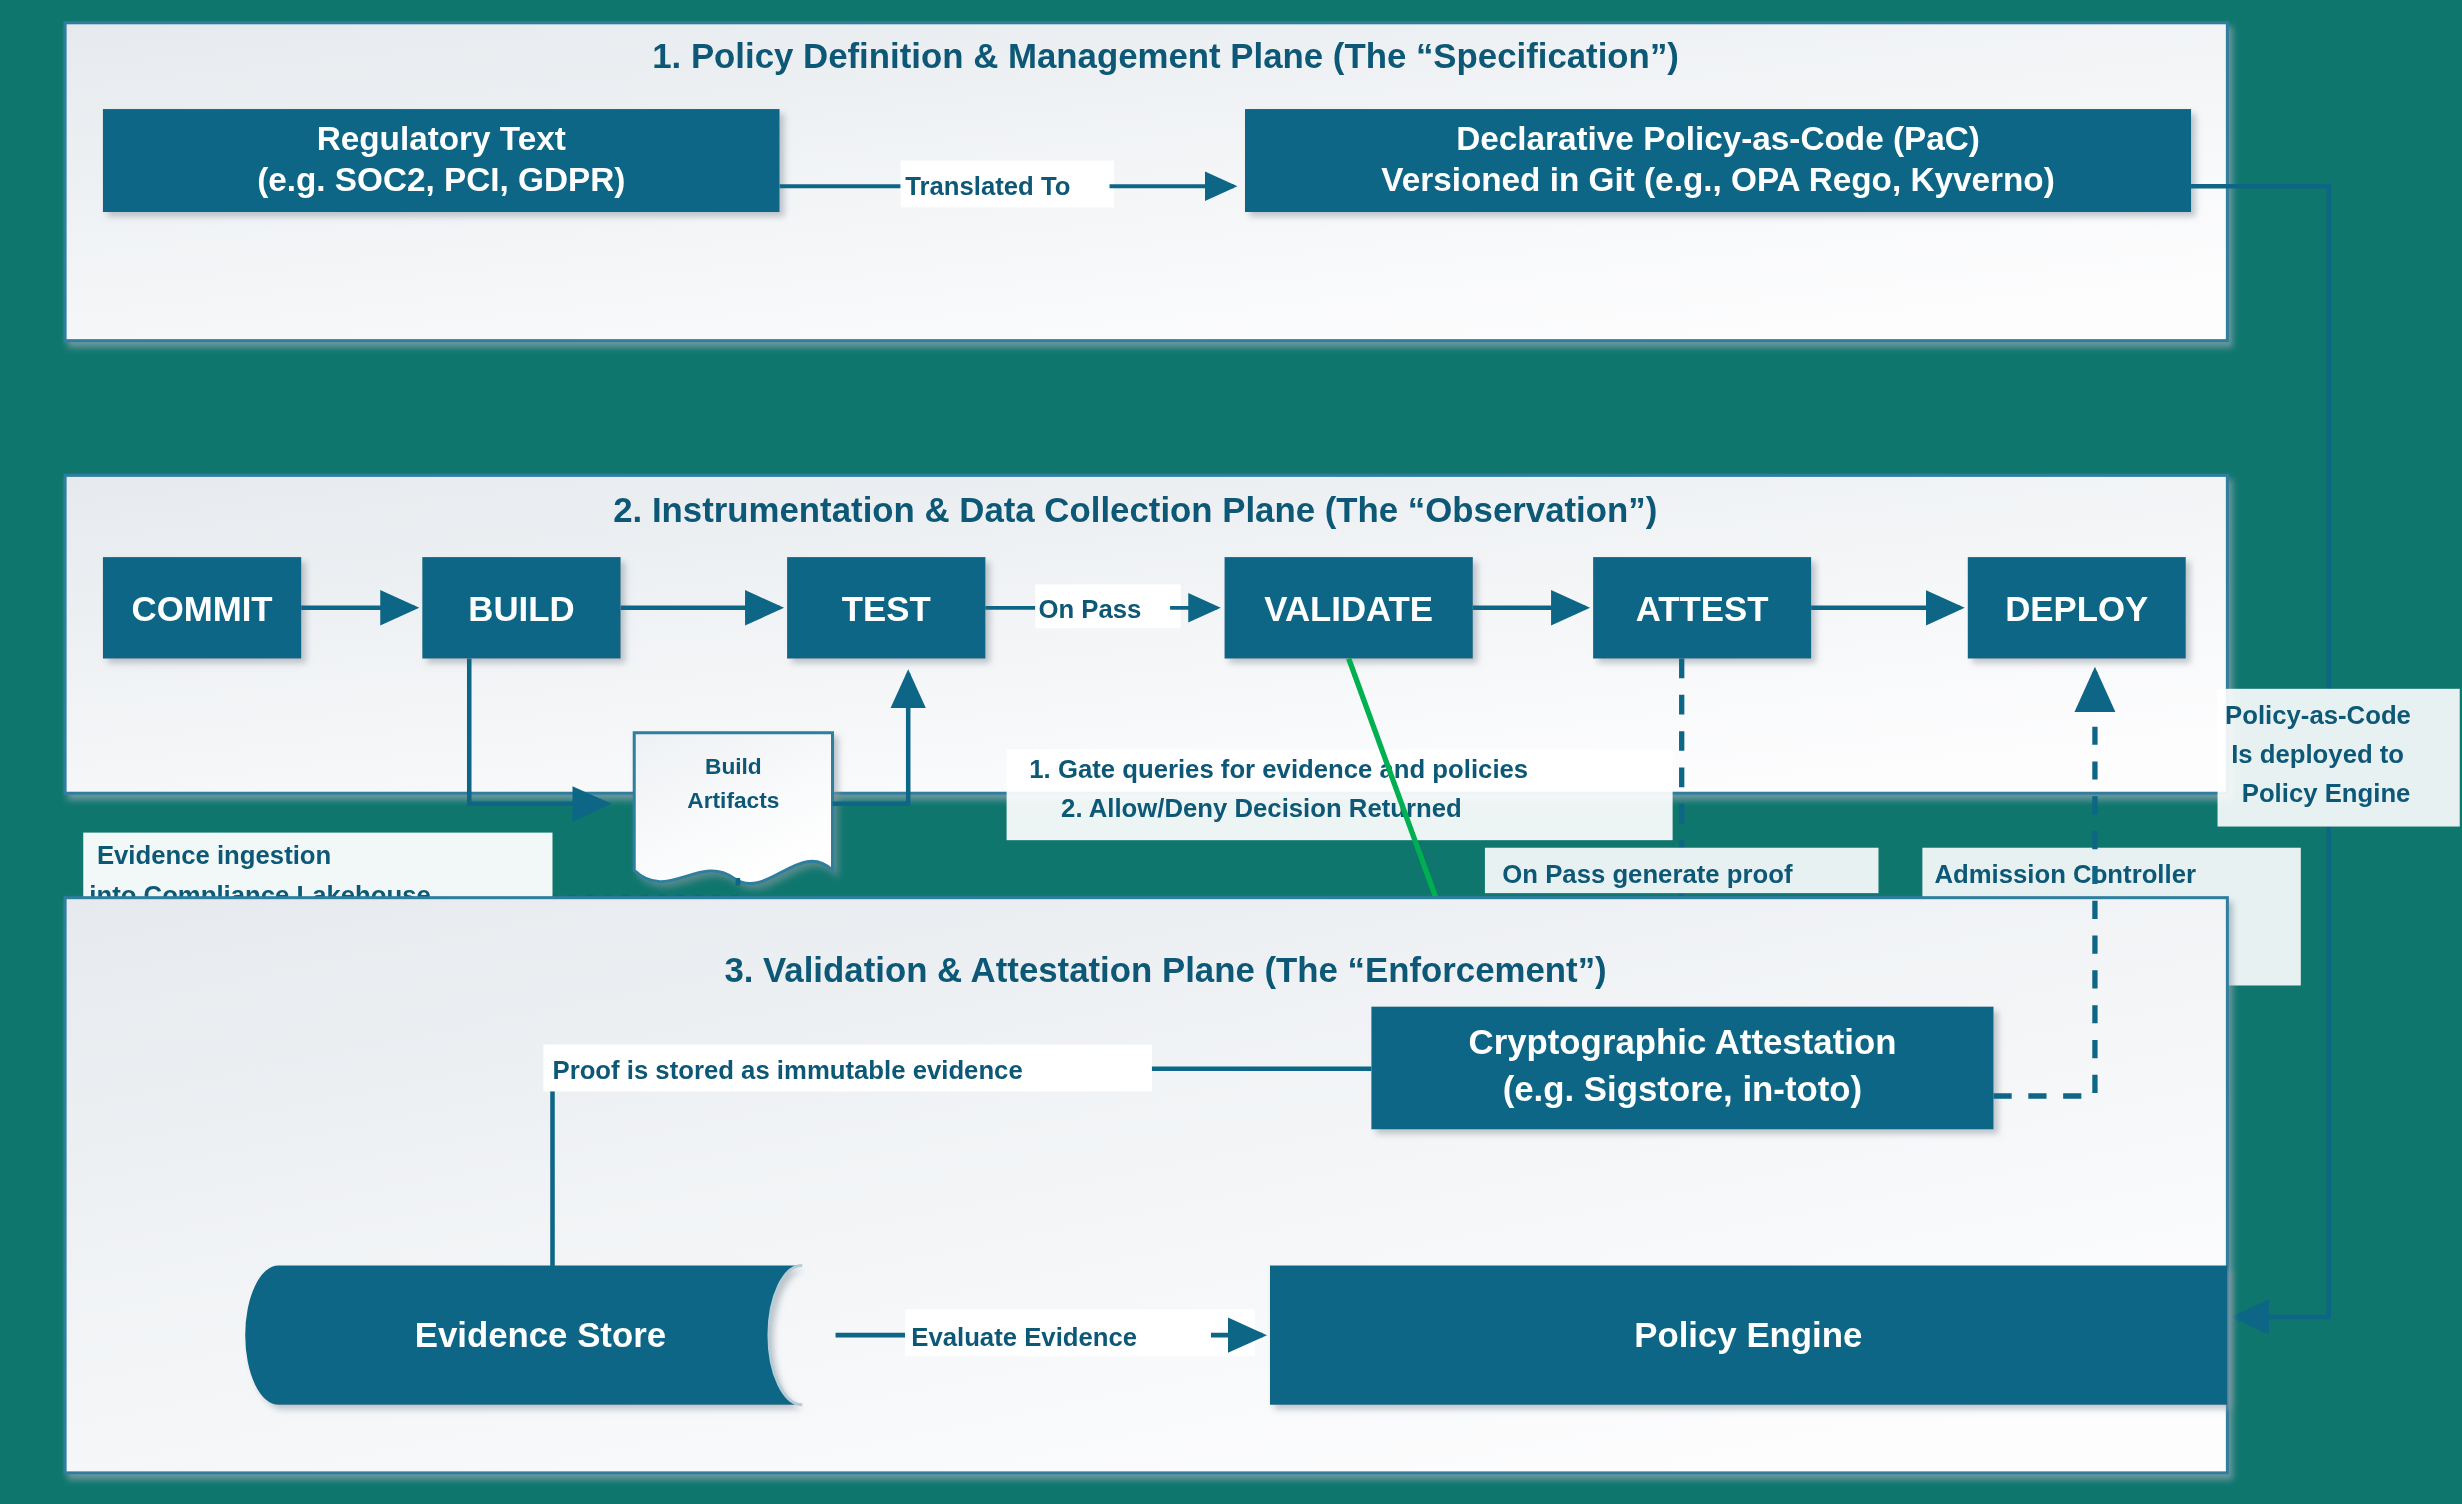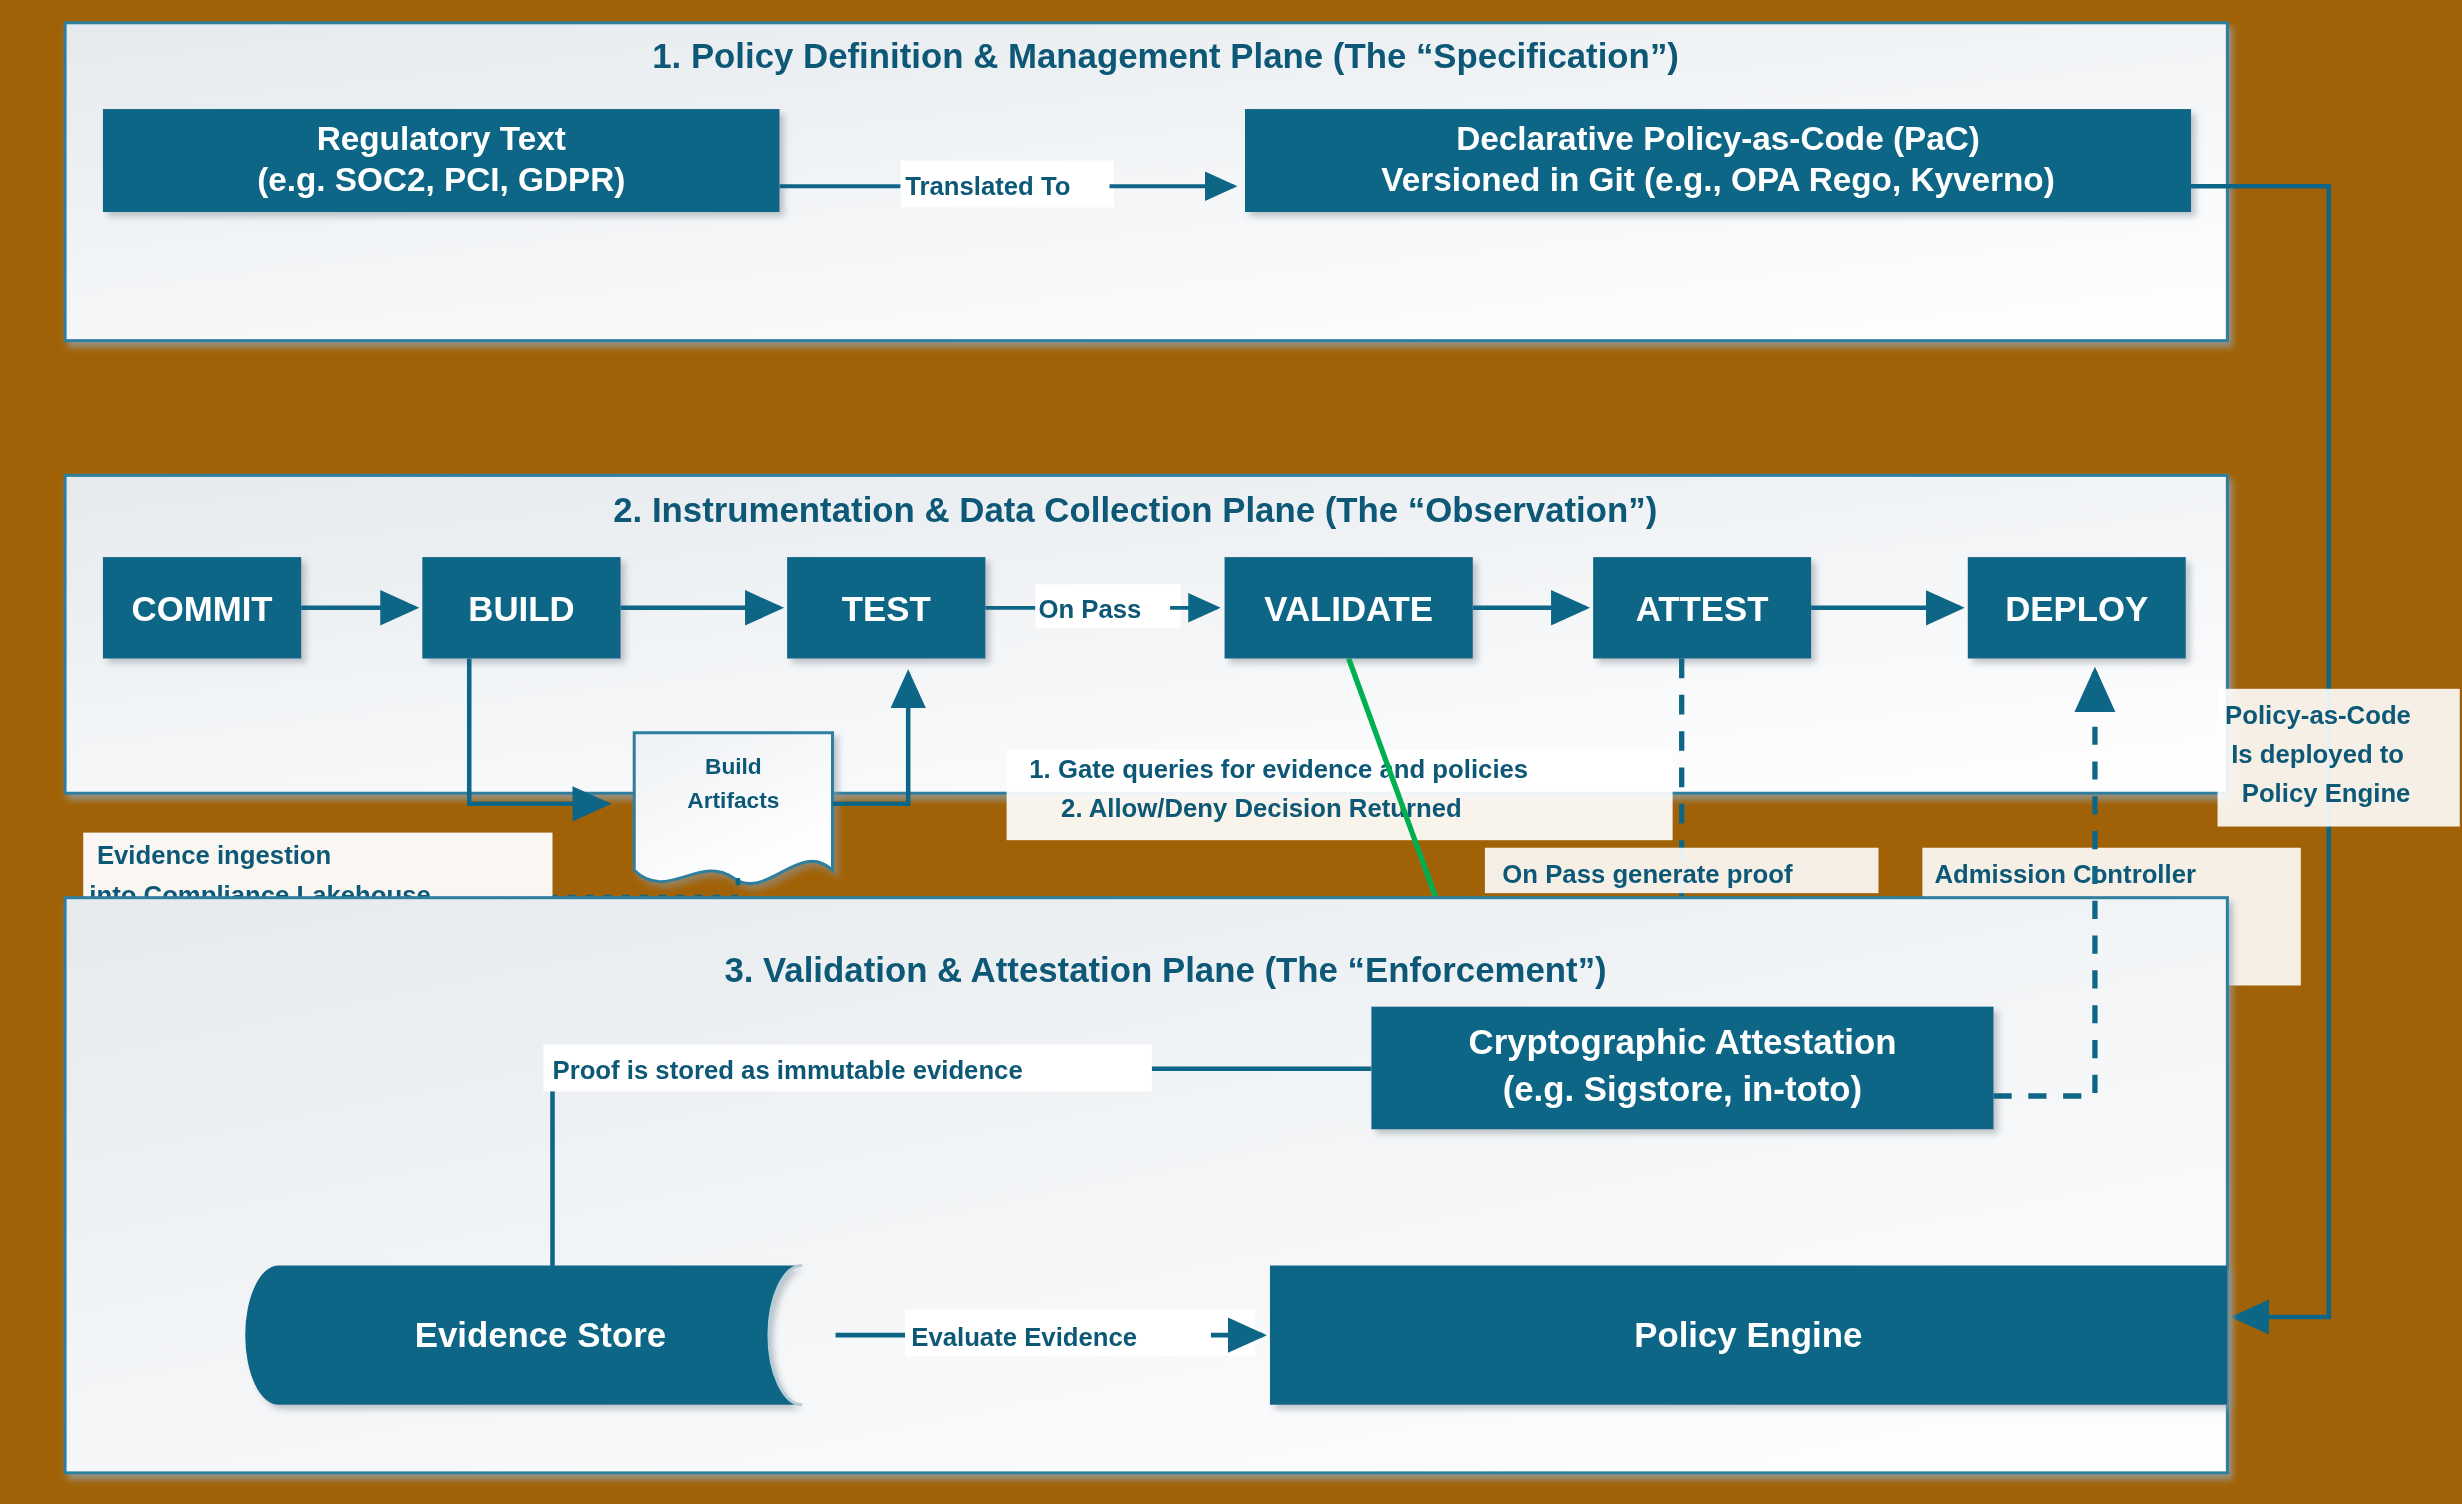--- a/index.html
+++ b/index.html
@@ -1,17 +1,17 @@
 <!DOCTYPE html>
 <html style="font-size:12px"><head>
 <meta charset="utf-8">
 <style>
   html,body{margin:0;padding:0;background:#ffffff;}
   body{font-family:"Liberation Sans",sans-serif;}
-  #stage{position:relative;width:2462px;height:1504px;overflow:hidden;background:#a16207;}
+  #stage{position:relative;width:2462px;height:1504px;overflow:hidden;background:#0f766e;}
   svg{position:absolute;top:0;left:0;width:2462px;height:1504px;}
   .plane-title{font-weight:bold;font-size:46px;fill:#0d5876;text-anchor:middle;font-family:"Liberation Sans",sans-serif;}
   .box-label{font-weight:bold;font-size:44px;fill:#ffffff;text-anchor:middle;font-family:"Liberation Sans",sans-serif;}
   .box-label-lg{font-weight:bold;font-size:46px;fill:#ffffff;text-anchor:middle;font-family:"Liberation Sans",sans-serif;}
   .stage-label{font-weight:bold;font-size:46px;fill:#ffffff;text-anchor:middle;font-family:"Liberation Sans",sans-serif;}
   .art-label{font-weight:bold;font-size:30px;fill:#0d5876;text-anchor:middle;font-family:"Liberation Sans",sans-serif;}
   .edge-label{font-weight:bold;font-size:34px;fill:#0d5876;font-family:"Liberation Sans",sans-serif;}
   .note{font-weight:bold;font-size:34px;fill:#0d5876;font-family:"Liberation Sans",sans-serif;}
 </style>
 </head>

